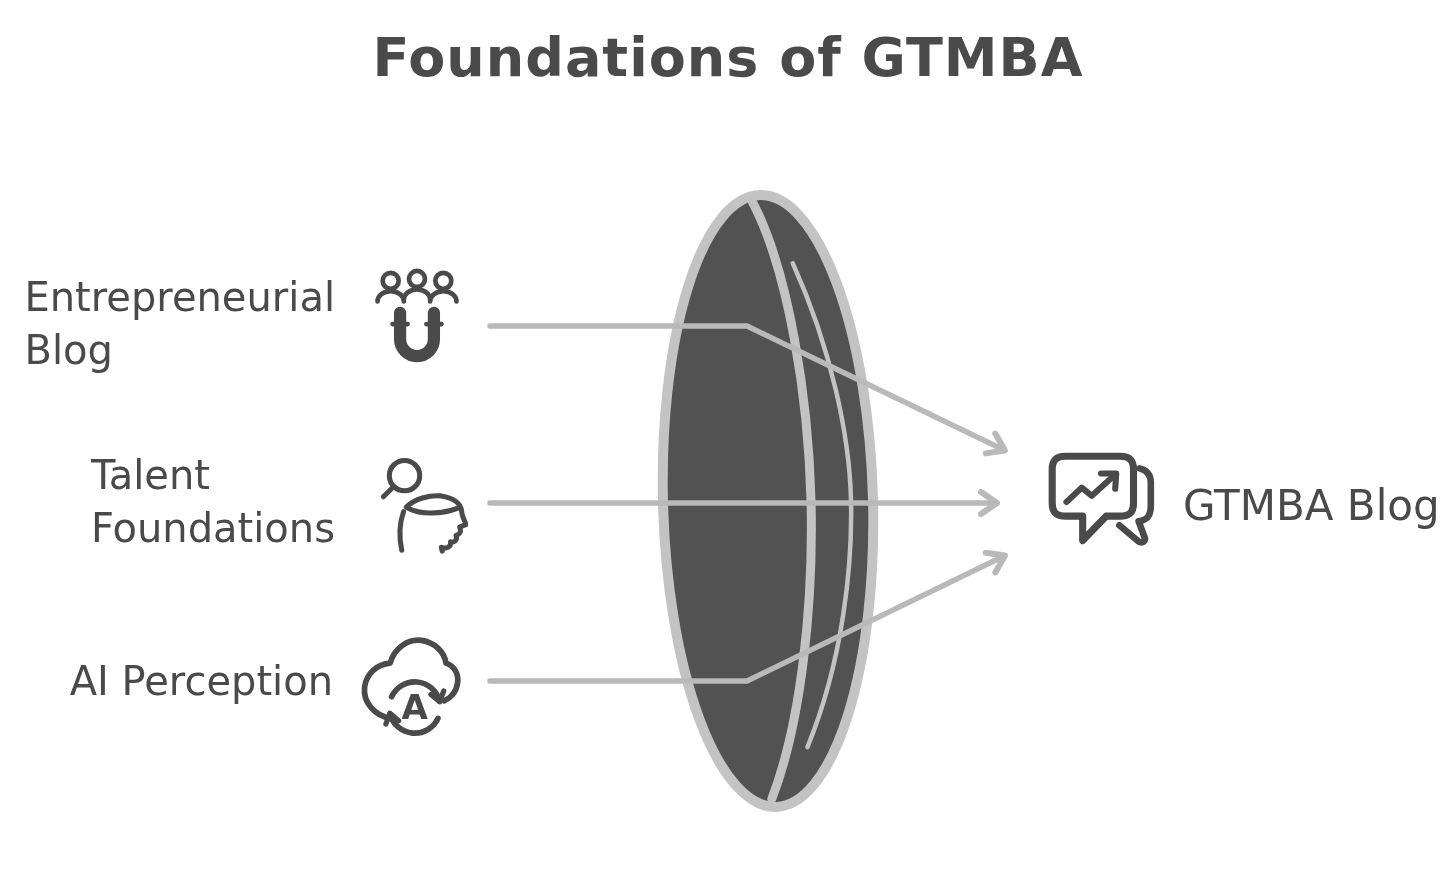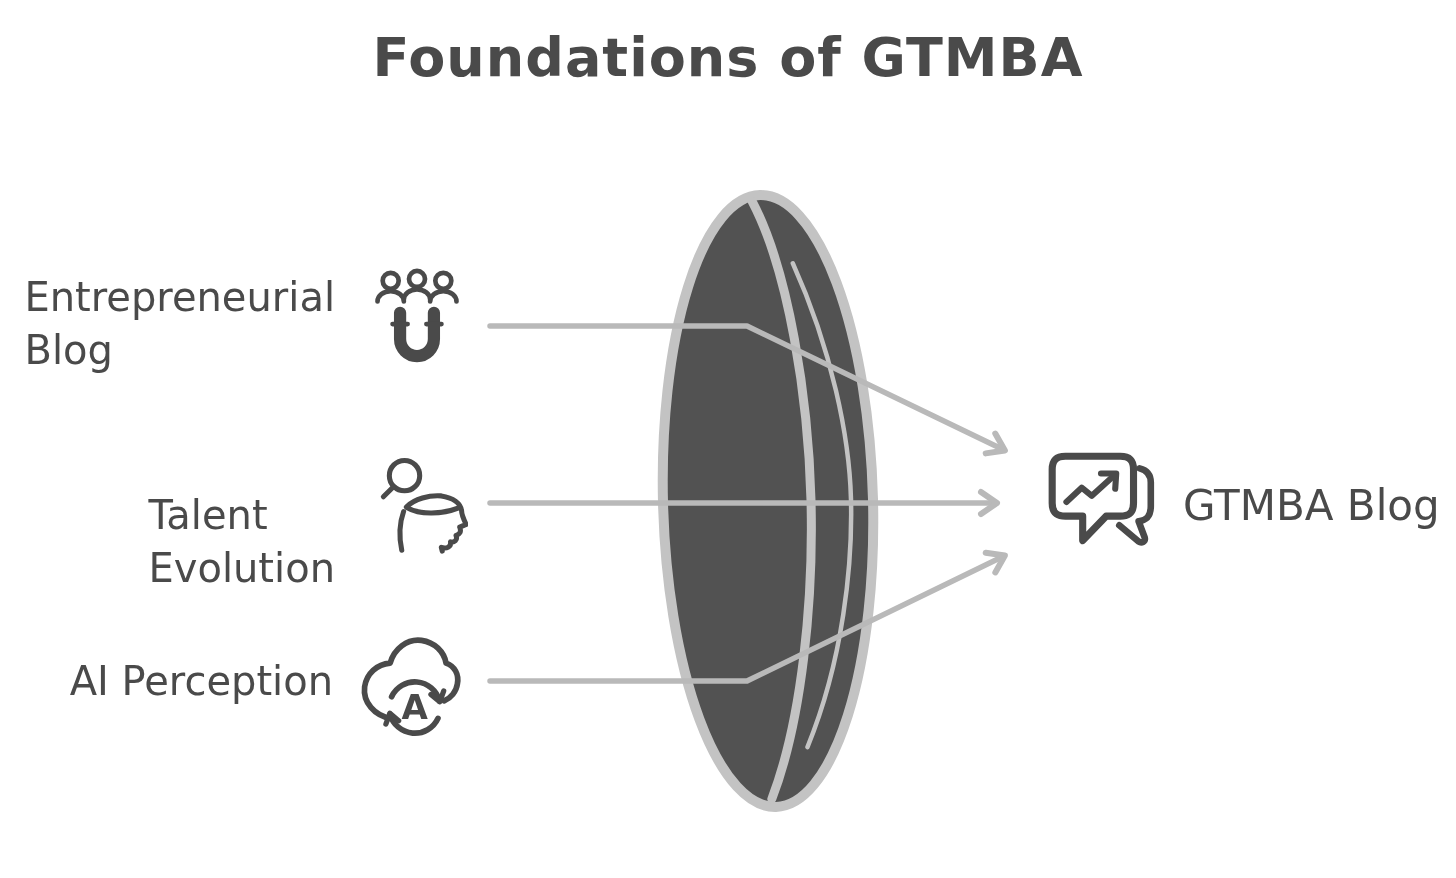--- a/index.html
+++ b/index.html
@@ -81,23 +81,23 @@
         <path d="M64 36 a14 11 0 0 1 28 0"></path>
       </g>
       <path class="stroke" stroke-width="13" d="M32 48 V76 a18 18 0 0 0 36 0 V48"></path>
       <g class="stroke" stroke-width="5">
         <path d="M24 60 H40"></path>
         <path d="M60 60 H76"></path>
       </g>
     </svg>
   </div>
 
-  <div class="src-label" style="right:1121px;top:449px;margin-top:40px;">
+  <div class="src-label" style="right:1121px;top:449px;">
     <span>Talent</span>
-    <span>Evolution</span>
+    <span>Foundations</span>
   </div>
   <div class="icon" style="left:376px;top:450px;width:92px;height:112px;">
     <svg viewBox="0 0 100 116">
       <g class="stroke" stroke-width="5.5">
         <circle cx="31" cy="25" r="16.5"></circle>
         <path d="M19 37 L8 48"></path>
         <path d="M30 64 C25 78 25 92 28 106"></path>
         <path d="M33 59 C42 50 58 46 71 47 C84 49 92 55 93 63 C93 67 95 72 98 78 L91 81 C93 86 91 89 87 90 C89 95 85 98 81 97 C82 102 77 105 71 103 L72 107"></path>
         <path d="M34 60 C48 68 72 67 90 60"></path>
       </g>

